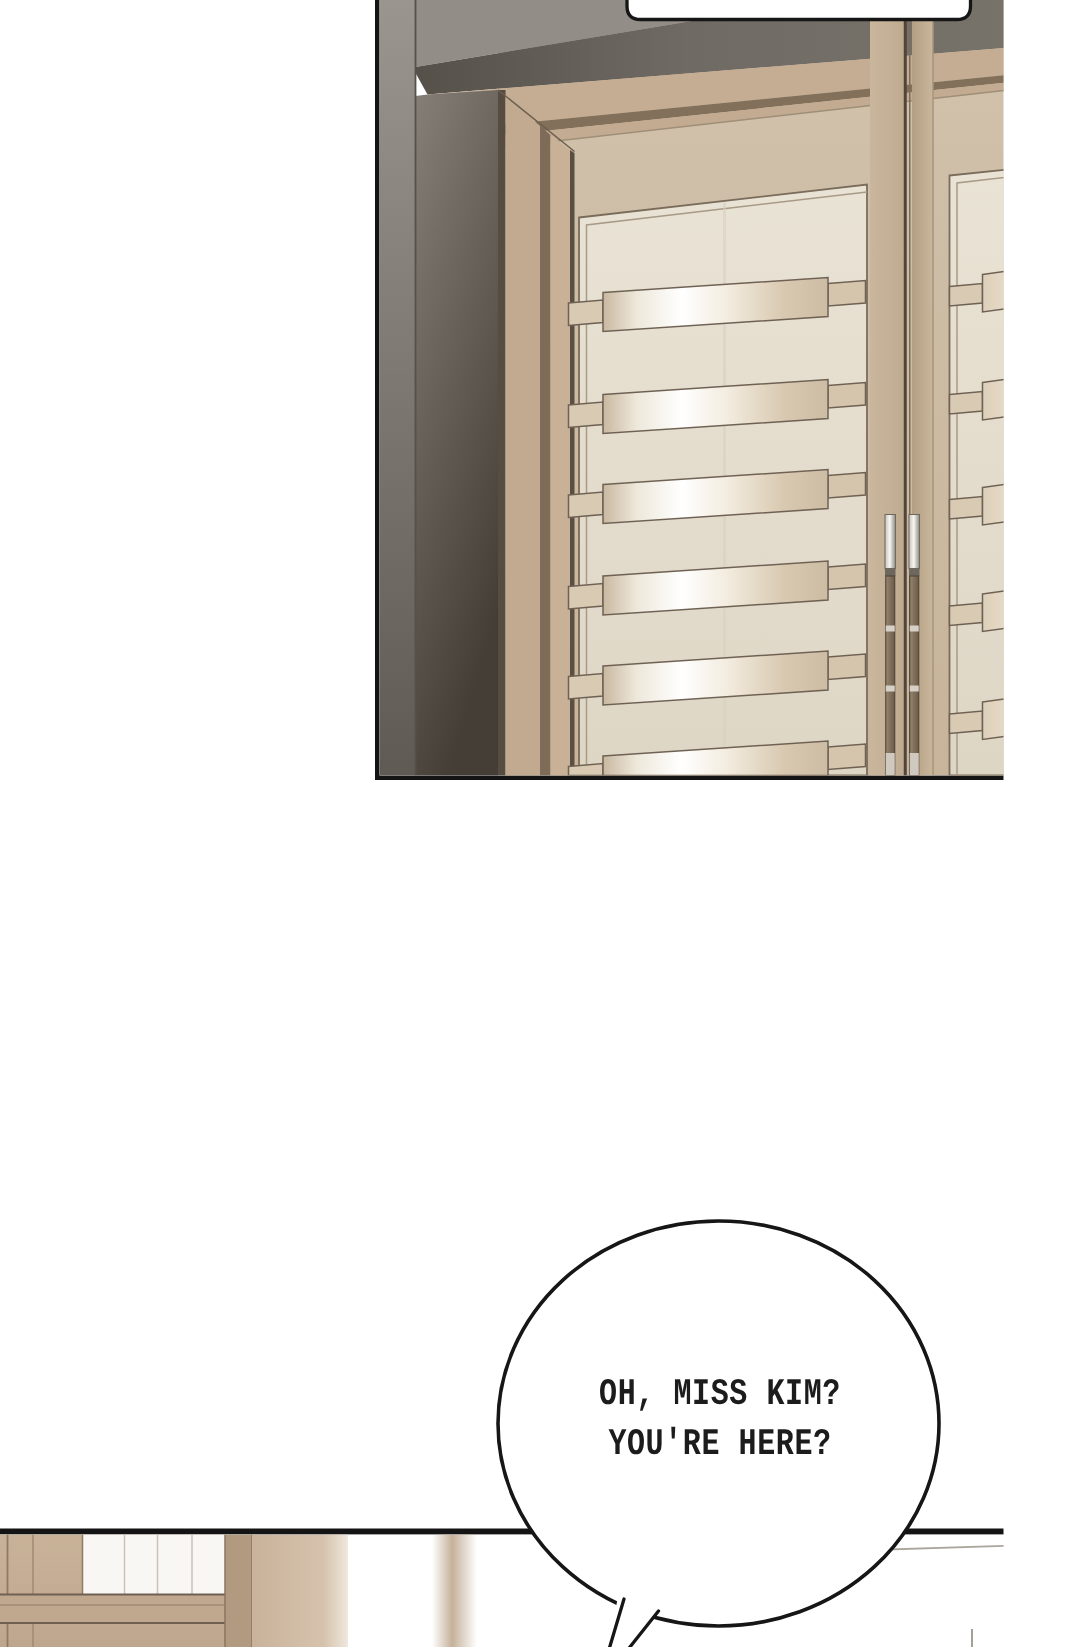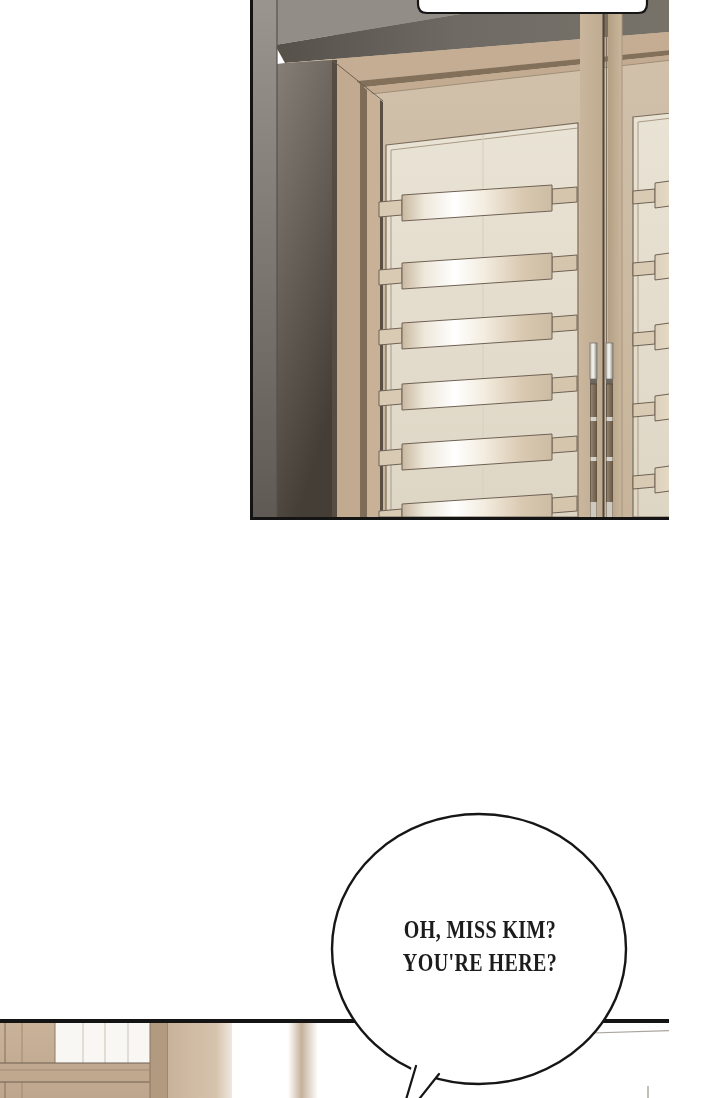--- a/index.html
+++ b/index.html
@@ -1,16 +1,16 @@
 <!DOCTYPE html>
 <html style="--bg: #ffffff; --panel-border: #141414; --text-color: #1c1c1c;"><head>
 <meta charset="utf-8">
 <style>
   html,body{margin:0;padding:0;background:#ffffff;}
-  .page{position:relative;width:669px;height:1098px;background:var(--bg,#ffffff);overflow:hidden;font-family:Liberation Serif, serif;}
+  .page{position:relative;width:669px;height:1098px;background:var(--bg,#ffffff);overflow:hidden;font-family:Liberation Mono, monospace;}
   .panel{position:absolute;box-sizing:border-box;background:#fff;}
   .panel-door{left:250px;top:-4px;width:434px;height:524px;border:3px solid var(--panel-border,#141414);border-top-width:4px;}
   .panel-hall{left:0;top:1019px;width:720px;height:79px;border-top:4px solid var(--panel-border,#141414);background:#fff;}
   .panel svg{display:block;}
   .bubble-overlay{position:absolute;left:0;top:0;width:720px;height:1098px;z-index:5;pointer-events:none;}
   .speech-text{position:absolute;left:330px;top:913px;width:300px;z-index:6;text-align:center;
     color:var(--text-color,#1c1c1c);font-weight:700;font-size:25px;line-height:33px;letter-spacing:.5px;
     transform:scaleX(.8);transform-origin:50% 50%;white-space:nowrap;}
 </style>
 </head>

